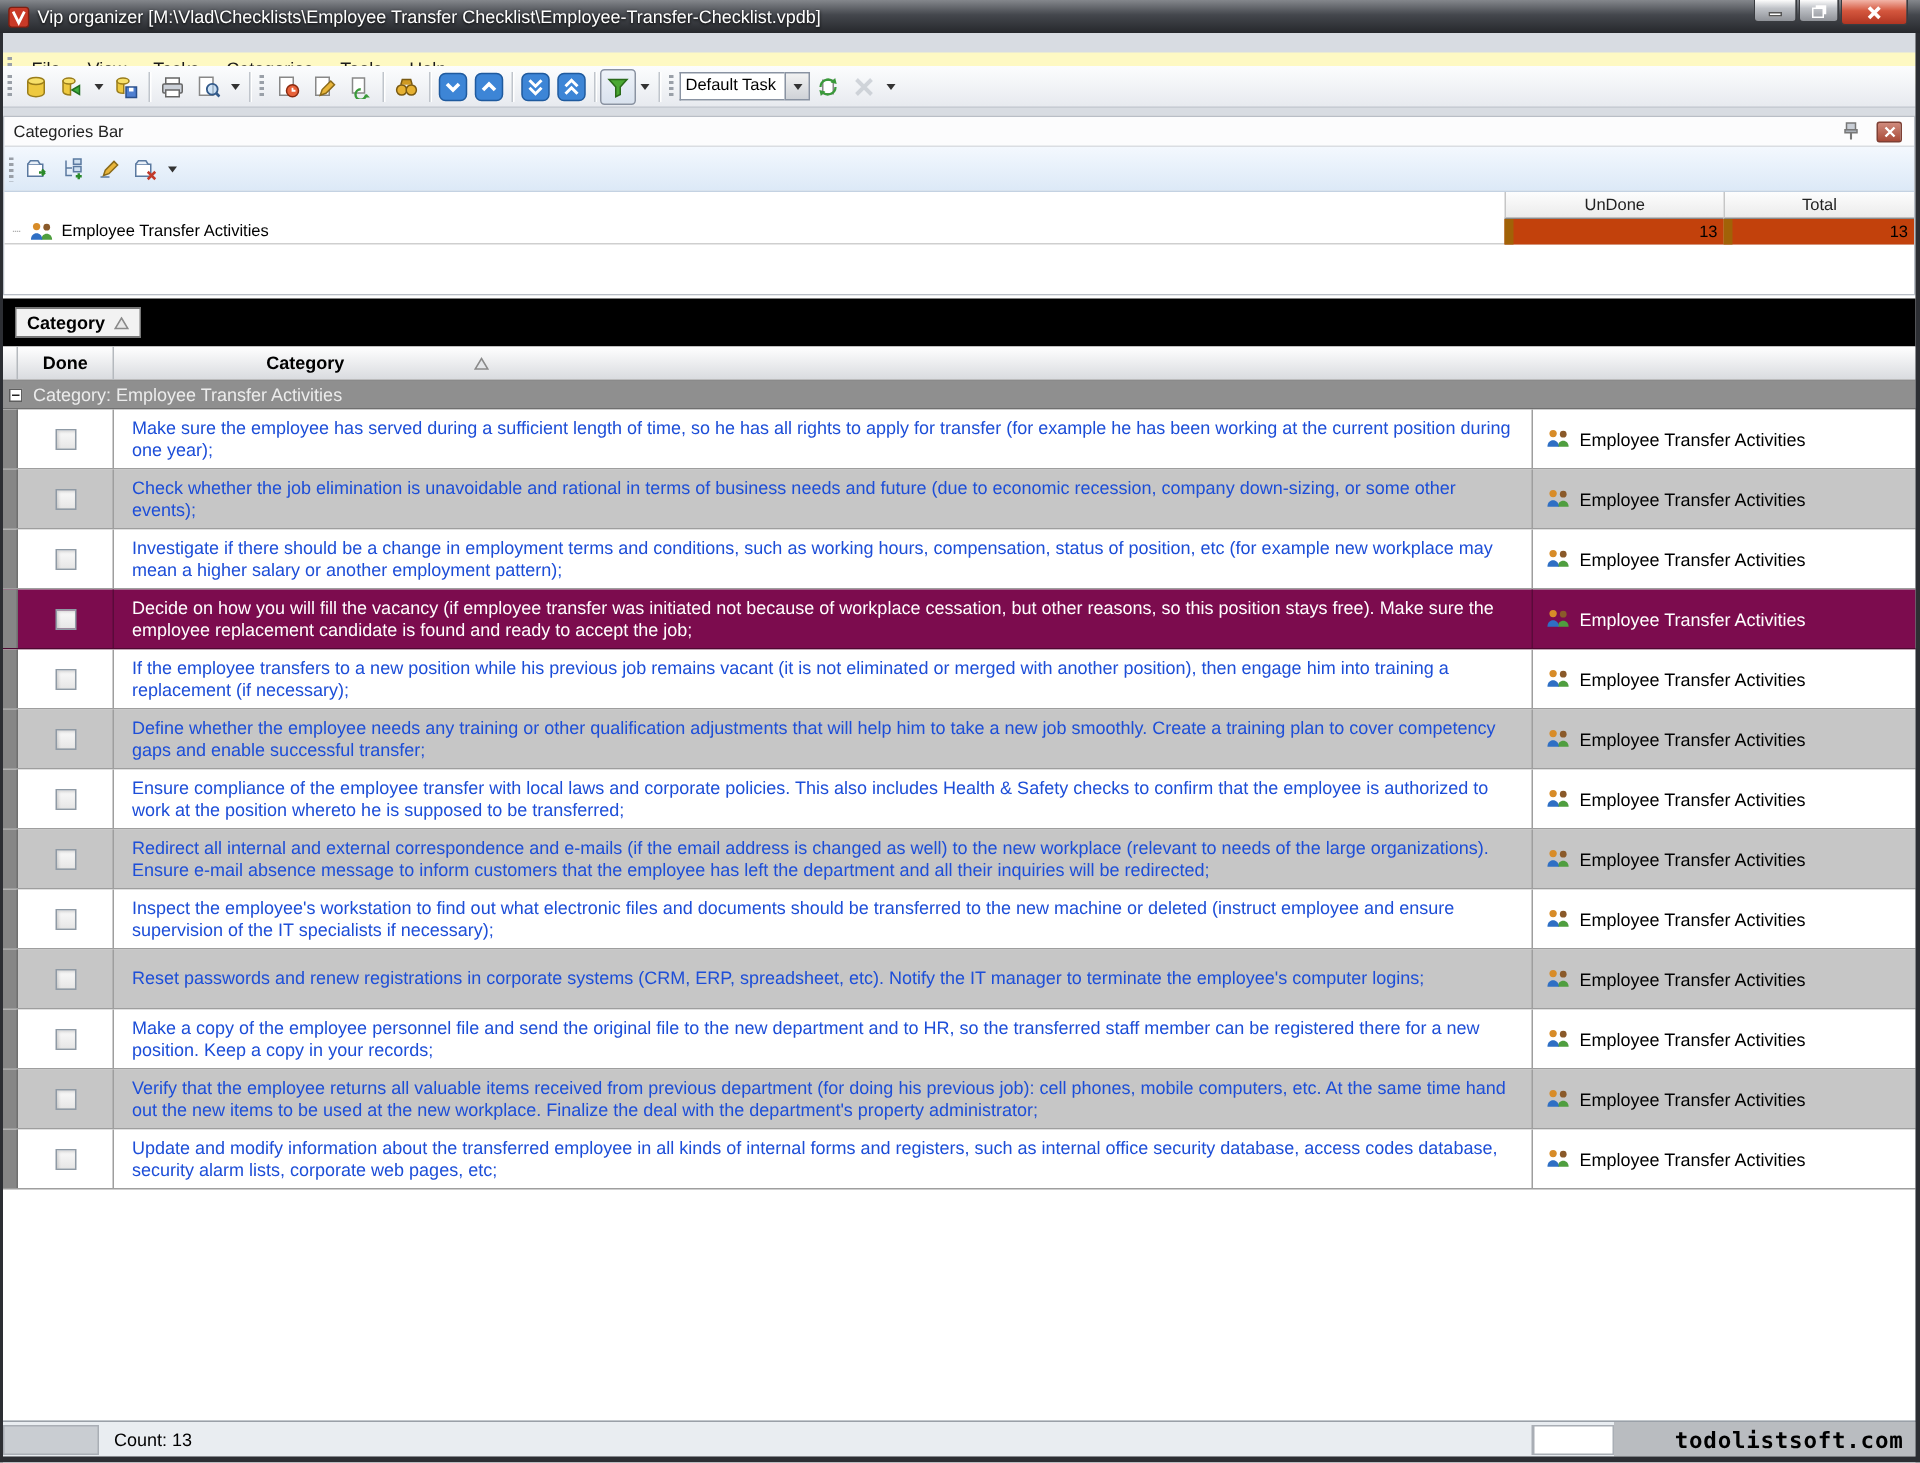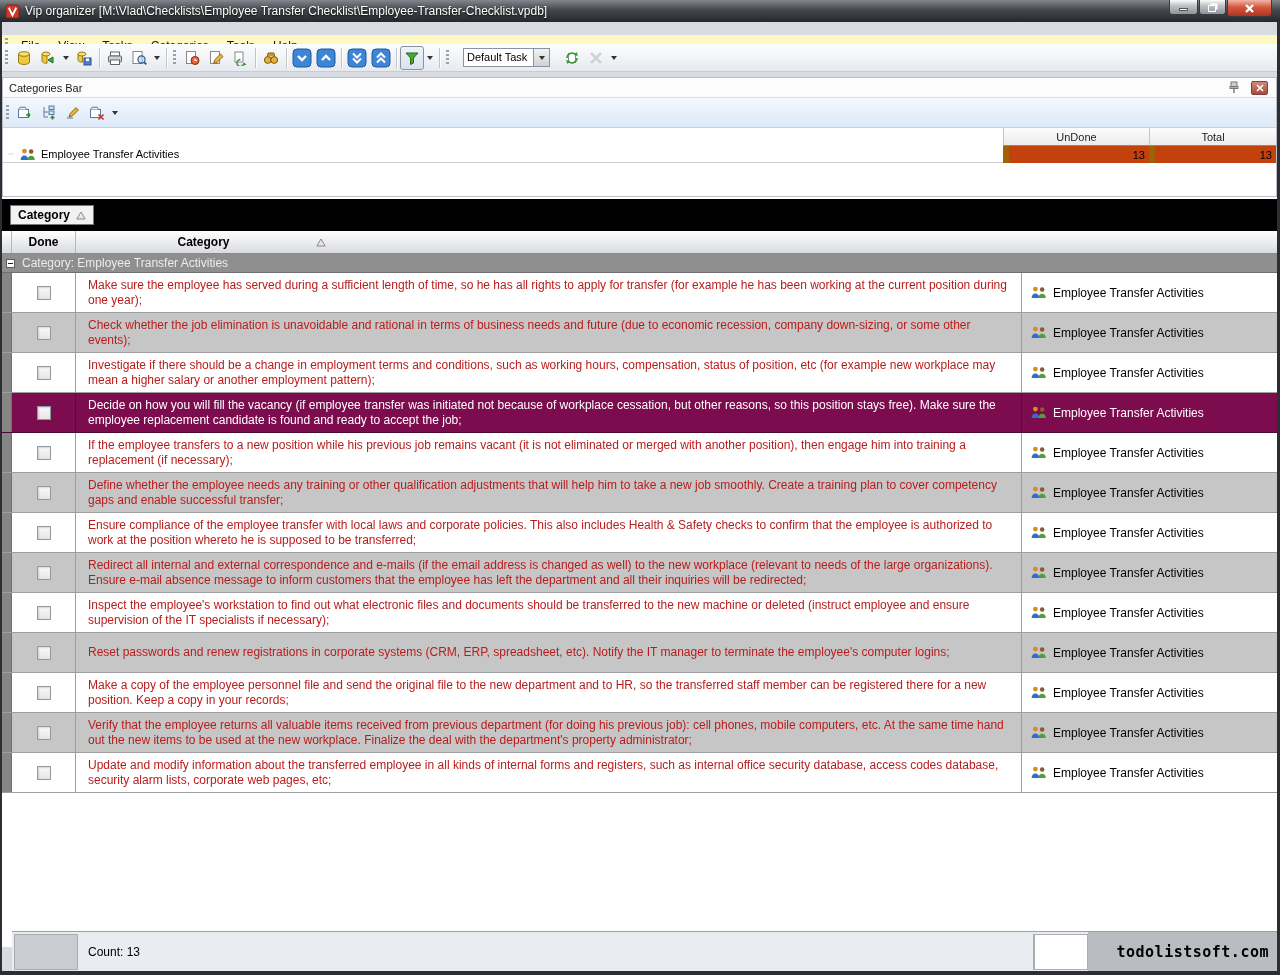--- a/index.html
+++ b/index.html
@@ -34,21 +34,21 @@
   
   .toolbar { position:absolute; left:2px; right:3px; top:44px; height:28px;
     background:linear-gradient(#fcfdfe,#e7eaef); border-bottom:1px solid #c7ccd3;
     display:flex; align-items:center; }
   .tbtn { width:24px; height:24px; display:flex; align-items:center; justify-content:center; }
   .tbtn.disabled { opacity:.55; }
   .tbtn.pressed { border:1px solid #8a93a2; border-radius:3px; background:linear-gradient(#eef3f9,#d9e2ee); }
   .dd-arrow { width:0; height:0; border-left:3px solid transparent; border-right:3px solid transparent;
     border-top:4px solid #333; margin:0 3px; align-self:center; }
   .tsep { width:1px; height:20px; background:#c0c5cc; box-shadow:1px 0 0 #fff; margin:0 3px; }
-  .combo { display:flex; align-items:center; margin:0 10px; }
+  .combo { display:flex; align-items:center; margin:0 0; }
   .combo .combo-field { width:70px; height:19px; background:#fff; border:1px solid #8a93a2; border-right:none;
     font-size:11px; padding:2px 3px; white-space:nowrap; overflow:hidden; }
   .combo .combo-btn { width:17px; height:19px; border:1px solid #8a93a2; background:linear-gradient(#f2f2f2,#cfd2d7);
     display:flex; align-items:center; justify-content:center; }
 
   
   .cat-panel { position:absolute; left:2px; right:3px; top:77px; height:120px; background:#fff; border:1px solid #b9bec6; }
   .cat-caption { height:20px; background:#fcfcfd; border-bottom:1px solid #dadde2;
     display:flex; align-items:center; padding:0 6px; position:relative; }
   .cat-caption .cap-text { font-size:11px; color:#222; }
@@ -103,29 +103,29 @@
 
   
   .rows { position:absolute; left:2px; right:3px; top:273px; }
   .task-row { display:flex; height:40px; background:#fff; border-bottom:1px solid #9e9e9e; }
   .task-row.alt { background:#c6c6c6; }
   .task-row.selected { background:#7c0c4e; color:#fff; border-bottom-color:#4e0831; }
   .cell-gutter { width:10px; background:#868686; border-right:1px solid #6f6f6f; }
   .cell-done { width:64px; border-right:1px solid #9e9e9e; display:flex; align-items:center; justify-content:center; }
   .task-row.selected .cell-done, .task-row.selected .cell-name { border-right-color:#5a0a3a; }
   .cell-name { flex:1; border-right:1px solid #9e9e9e; display:flex; align-items:center;
-    font-size:12px; line-height:15px; padding:3px 8px 3px 12px; color:#b91c1c; }
+    font-size:12px; line-height:15px; padding:3px 8px 3px 12px; color:#1d4ed8; }
   .task-row.selected .cell-name { color:#fff; }
   .cell-category { width:255px; display:flex; align-items:center; gap:5px; padding-left:8px; font-size:12px; color:#000; }
   .task-row.selected .cell-category { color:#fff; }
   .checkbox { width:14px; height:14px; background:linear-gradient(#fafafa,#e6e6e6); border:1px solid #8f9aa5;
     box-shadow:inset 1px 1px 2px rgba(0,0,0,.15); }
 
   
-  .statusbar { position:absolute; left:12px; right:0; bottom:4px; height:40px; background:#e9edf1;
+  .statusbar { position:absolute; left:0; right:0; bottom:4px; height:24px; background:#e9edf1;
     border-top:1px solid #9aa0a8; }
   .sb-seg1 { position:absolute; left:2px; top:2px; bottom:1px; width:64px; background:#c9cdd2; border:1px solid #a9aeb5; }
   .sb-count { position:absolute; left:66px; top:2px; bottom:1px; width:956px; border-right:1px solid #a9aeb5;
     display:flex; align-items:center; padding-left:10px; font-size:12px; color:#000; }
   .sb-gap { position:absolute; left:1022px; top:2px; bottom:1px; width:54px; background:#fff; border:1px solid #a9aeb5; }
   .sb-watermark { position:absolute; left:1076px; right:3px; top:0; bottom:0; background:#b9bcc0;
     display:flex; align-items:center; justify-content:flex-end; padding-right:8px;
     font-family:"DejaVu Sans Mono", monospace; font-weight:bold; font-size:15px; color:#000; letter-spacing:0.5px; }
 
   svg { display:block; }

